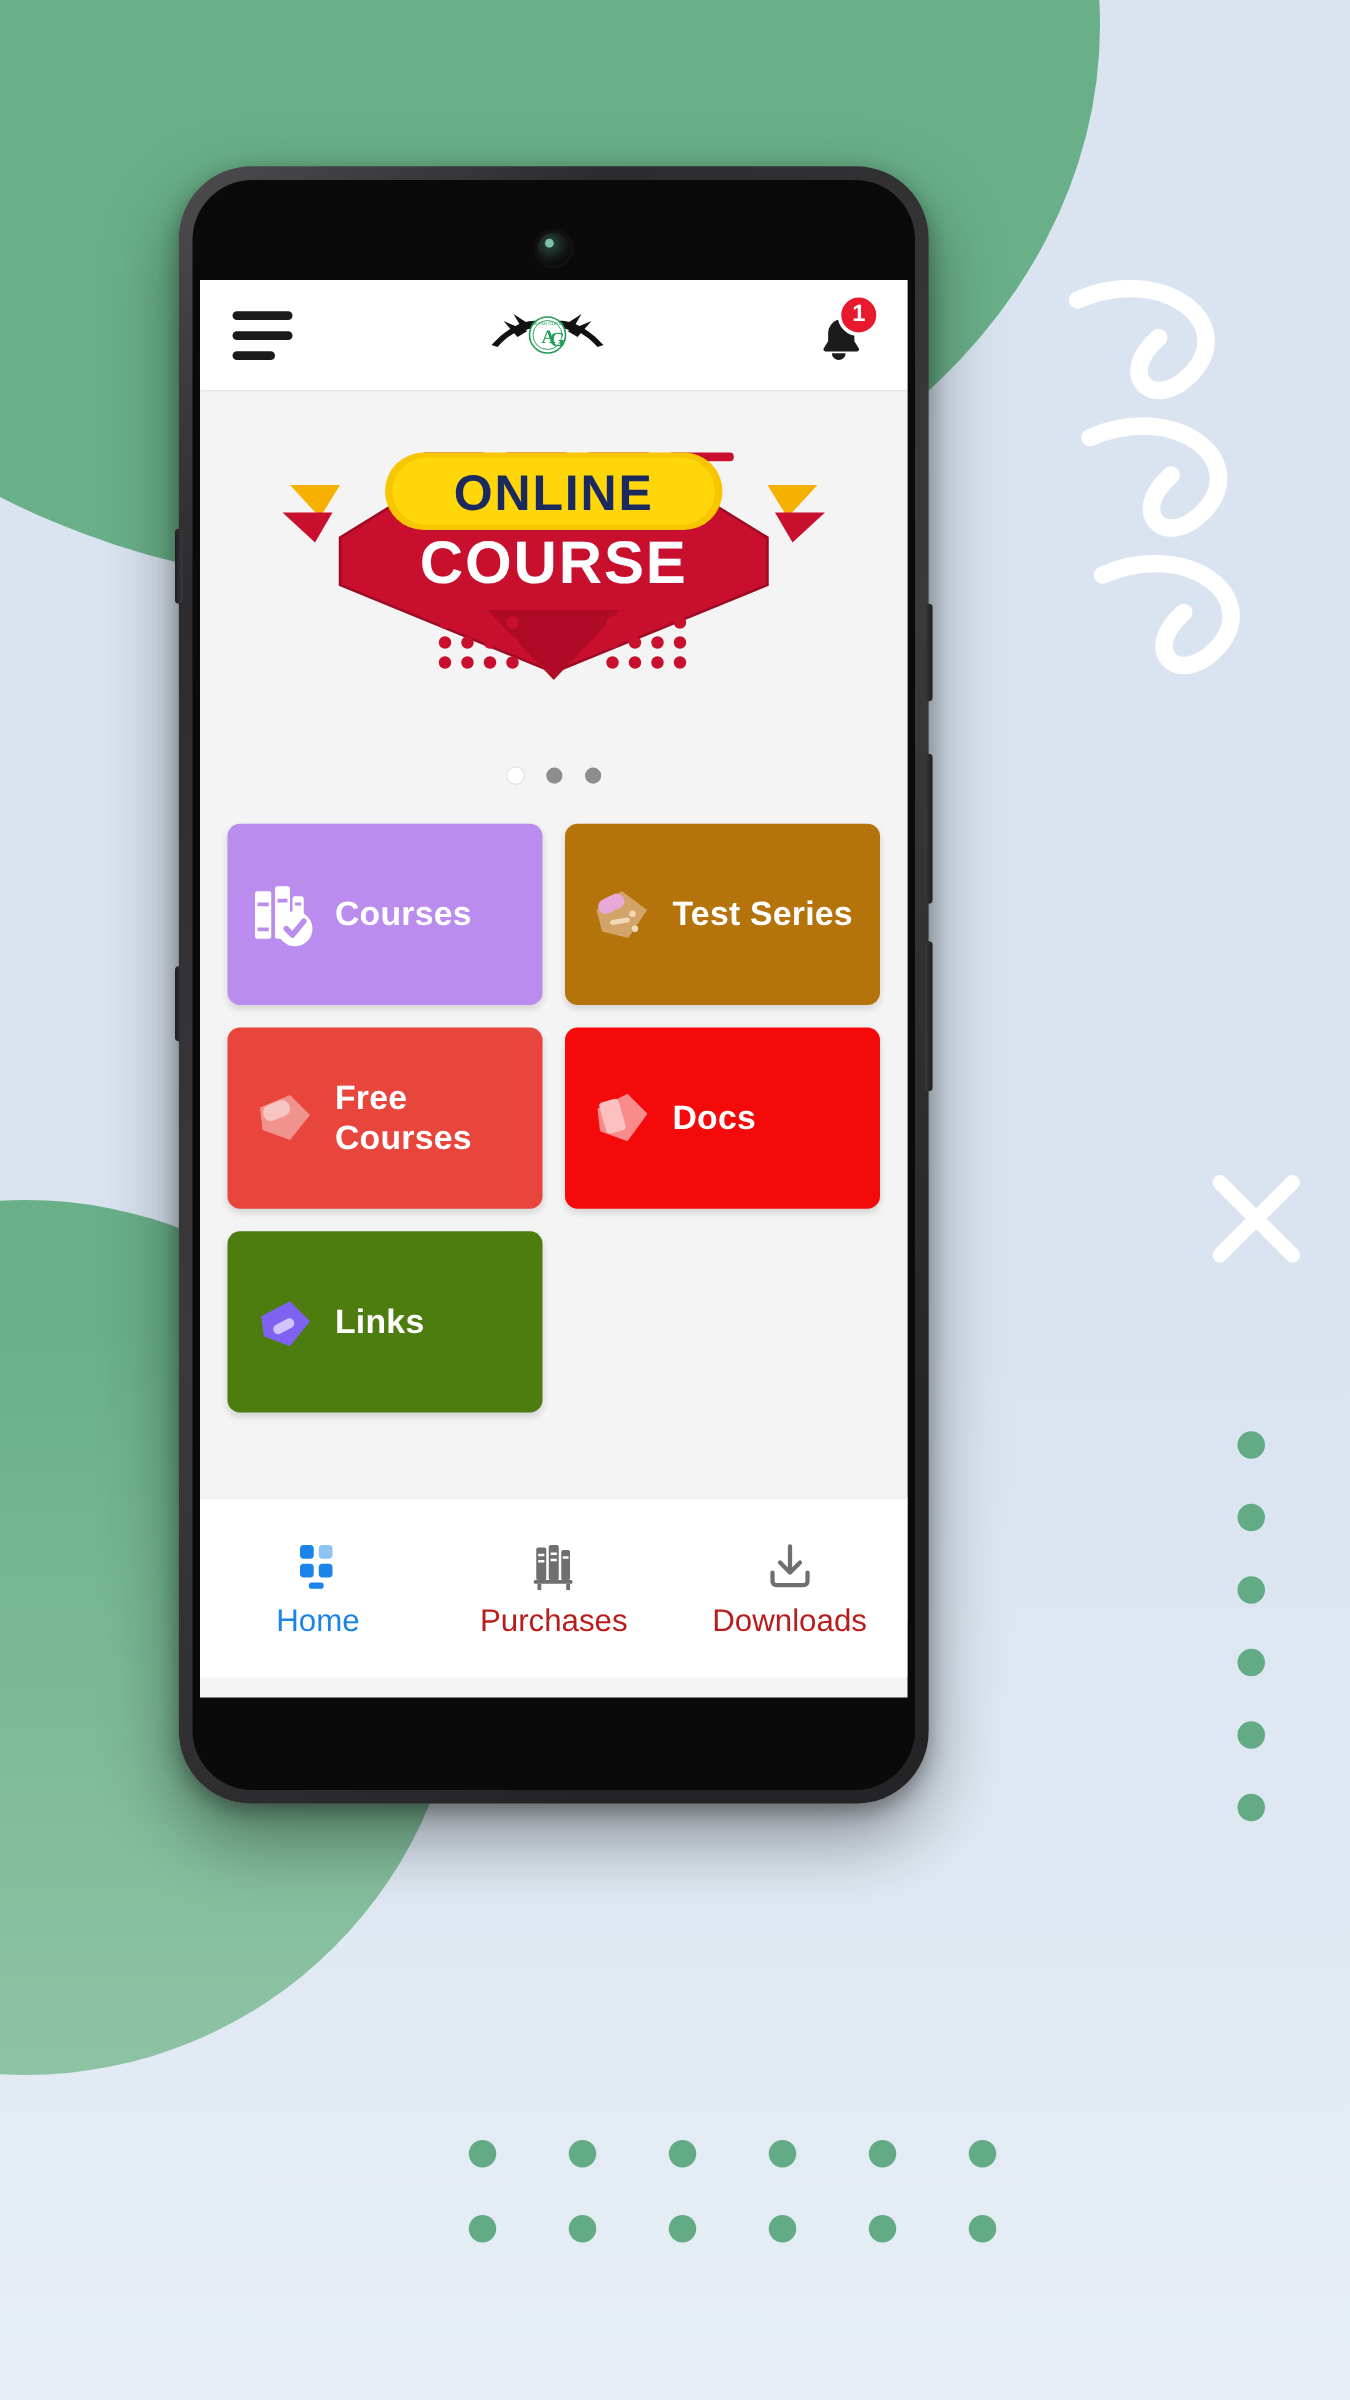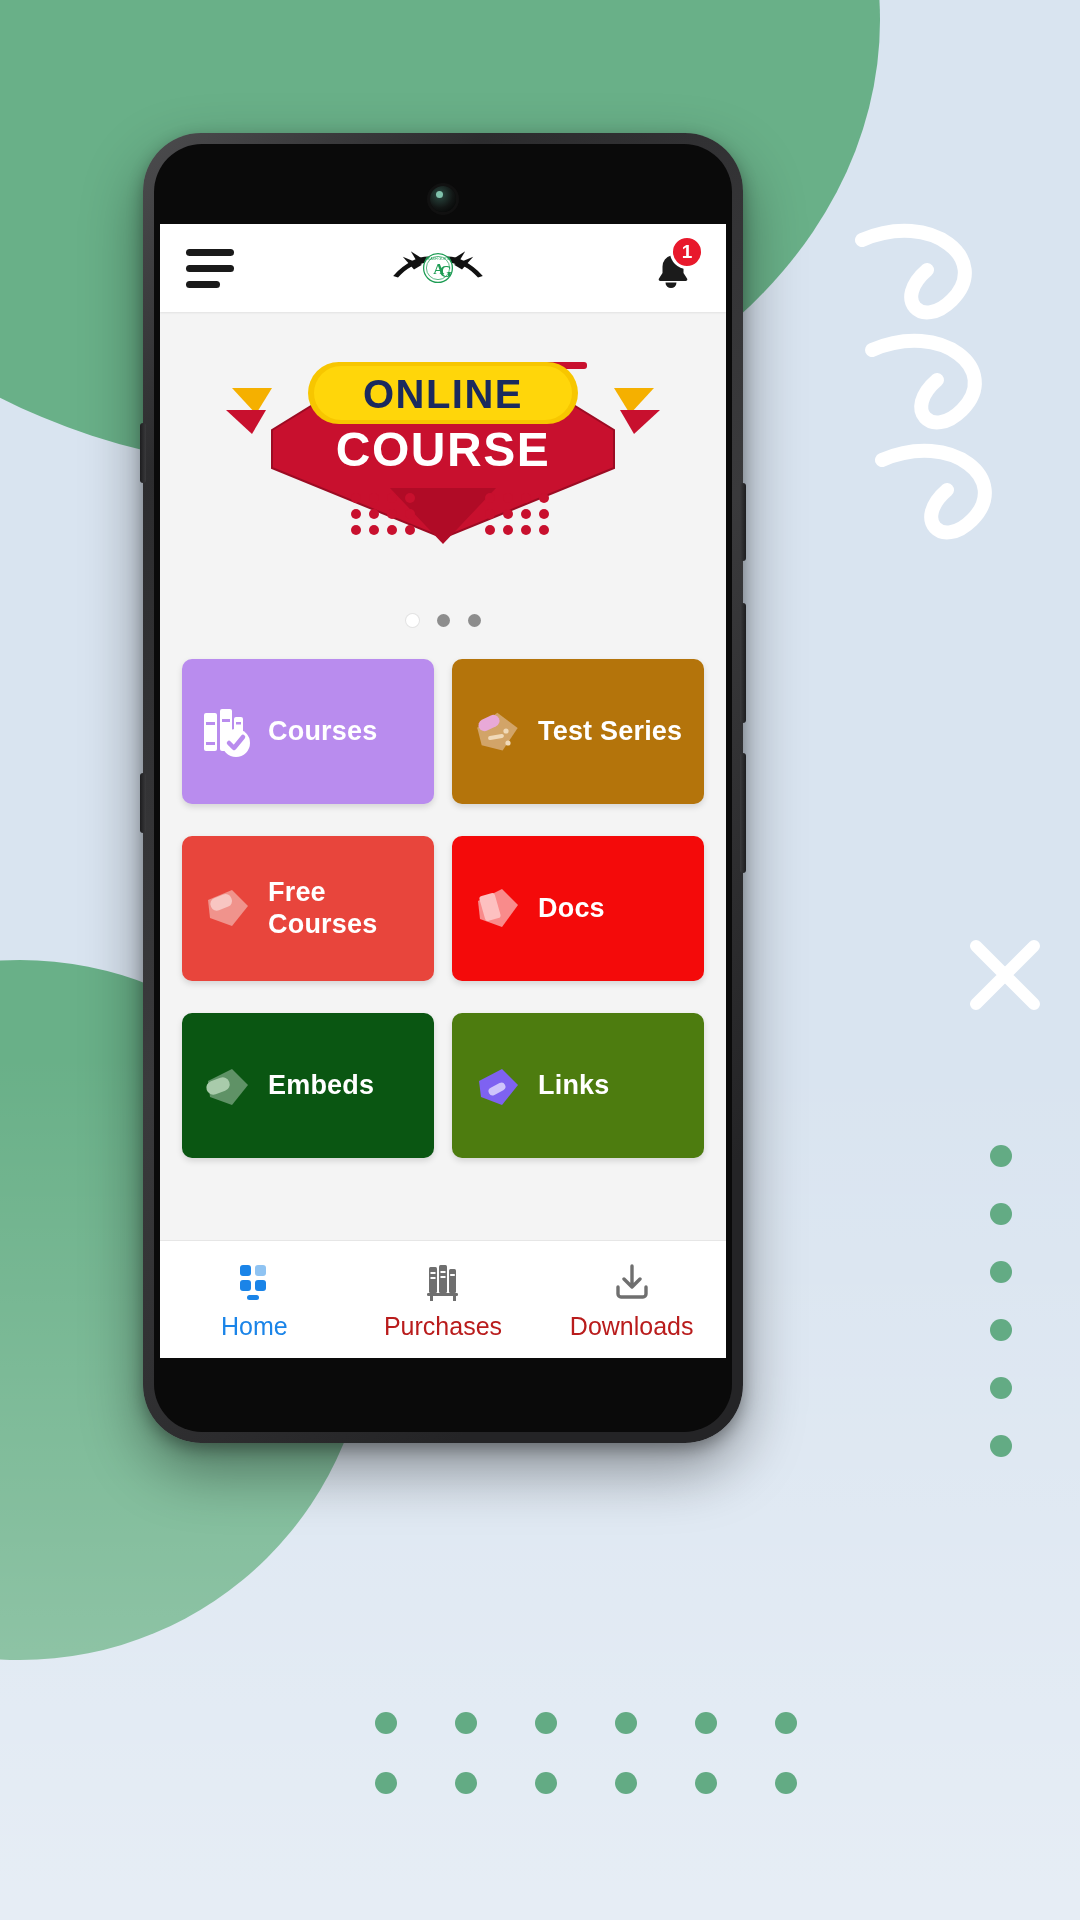--- a/index.html
+++ b/index.html
@@ -107,37 +107,37 @@
   
   .banner-area { background: #f4f4f4; padding: 26px 0 0 0; }
   .banner { width: 100%; height: 250px; position: relative; display:flex; align-items:center; justify-content:center; }
   .dots-pager { display: flex; gap: 18px; justify-content: center; padding: 26px 0 10px 0; background: #f4f4f4; }
   .dots-pager i { width: 13px; height: 13px; border-radius: 50%; background: #8d8d8d; display: block; }
   .dots-pager i.active { background: #ffffff; box-shadow: 0 0 0 1px #e3e3e3; }
 
   
   .tiles {
     background: #f4f4f4; padding: 22px 22px 16px 22px;
-    display: grid; grid-template-columns: 1fr 1fr; gap: 32px 18px;
+    display: grid; grid-template-columns: 1fr 1fr; gap: 18px 18px;
   }
   .tile {
     height: 145px; border-radius: 10px;
     display: flex; align-items: center; gap: 10px;
     padding: 0 14px; cursor: pointer; position: relative;
     box-shadow: 0 3px 6px rgba(0,0,0,.13);
   }
   .tile .t-icon { width: 62px; height: 62px; flex: 0 0 62px; display:flex; align-items:center; justify-content:center; }
   .tile .t-label {
     color: #fff; font-size: 27px; font-weight: 700; line-height: 1.15;
     letter-spacing: .2px;
   }
 
   
   .bottomnav {
-    position: absolute; left: 0; bottom: 0; width: 100%; height: 118px;
+    position: absolute; left: 0; bottom: 16px; width: 100%; height: 144px;
     background: #fff; border-top: 1px solid #e6e6e6;
     display: flex; align-items: center;
   }
   .navitem { flex: 1; display: flex; flex-direction: column; align-items: center; gap: 7px; cursor: pointer; }
   .navitem .n-icon { height: 46px; display:flex; align-items:flex-end; justify-content:center; }
   .navitem .n-label { font-size: 25px; color: #b91c1c; }
   .navitem.active .n-label { color: #1a84e8; }
   .spacer-fill { background:#f4f4f4; height: 150px; }
 </style>
 </head>
@@ -337,29 +337,20 @@
         <div class="tile" style="background:#f40a0a">
           <span class="t-icon">
             <svg viewBox="0 0 62 62" width="62" height="62">
               <path d="M36 11 L 52 27 L 36 49 L 14 41 L 12 23 Z" fill="#f98b8b"></path>
               <rect x="16" y="16" width="16" height="26" rx="3" transform="rotate(-16 24 29)" fill="#fdc0c0"></rect>
             </svg>
           </span>
           <span class="t-label">Docs</span>
         </div>
 
-        <div class="tile" style="background:#0a5612">
-          <span class="t-icon">
-            <svg viewBox="0 0 62 62" width="62" height="62">
-              <path d="M36 14 L 52 30 L 36 50 L 14 42 L 12 26 Z" fill="#5f9266"></path>
-              <rect x="10" y="24" width="24" height="14" rx="7" transform="rotate(-20 22 31)" fill="#a9cbab"></rect>
-            </svg>
-          </span>
-          <span class="t-label">Embeds</span>
-        </div>
 
         <div class="tile" style="background:#4d7c0f">
           <span class="t-icon">
             <svg viewBox="0 0 62 62" width="62" height="62">
               <path d="M36 14 L 52 30 L 36 50 L 15 42 L 13 26 Z" fill="#7e62f1"></path>
               <rect x="22" y="30" width="18" height="8" rx="4" transform="rotate(-28 31 34)" fill="#cfc4fb"></rect>
             </svg>
           </span>
           <span class="t-label">Links</span>
         </div>

